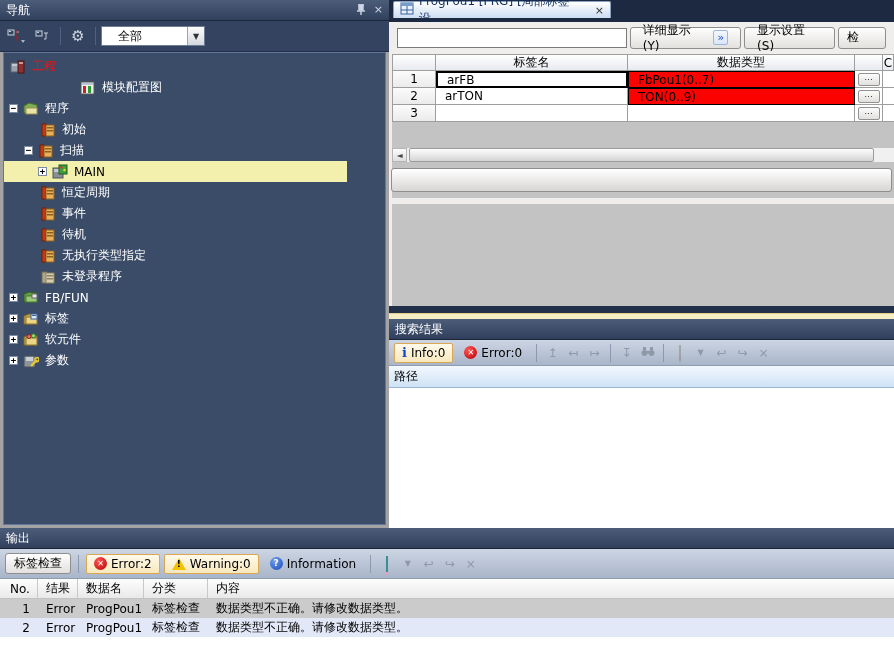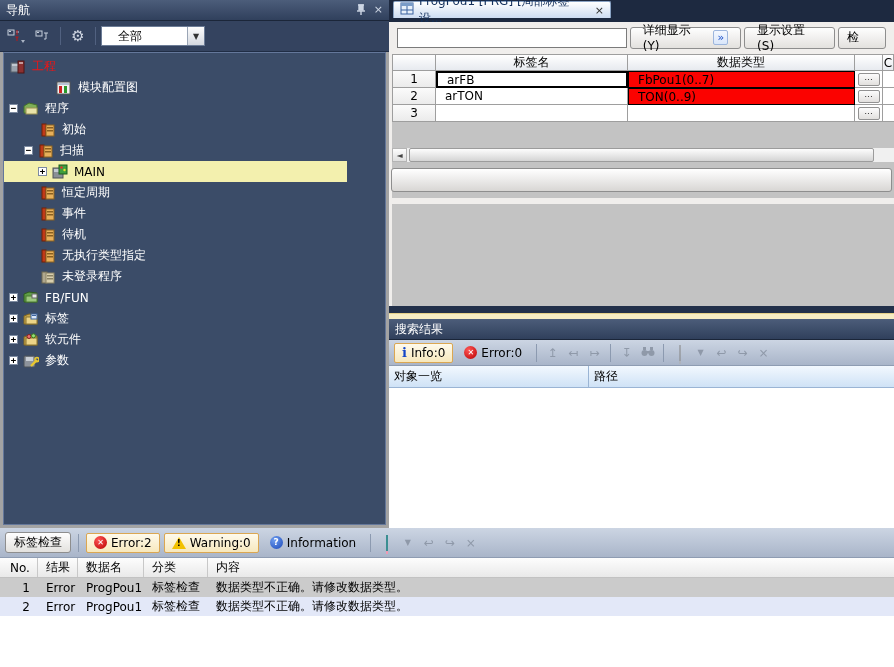--- a/index.html
+++ b/index.html
@@ -22,21 +22,21 @@
   .ndrop { width:104px; height:20px; background:#fff; border:1px solid #6c7c96; display:flex; align-items:center; }
   .ndrop .val { flex:1; padding-left:16px; color:#000; }
   .ndrop .darr { width:17px; height:18px; background:linear-gradient(#fdfdfd,#d5d9e0); border-left:1px solid #9aa5b5;
     display:flex; align-items:center; justify-content:center; font-size:8px; color:#333; }
   #nav-tree { position:absolute; left:3px; right:3px; top:52px; bottom:3px;
     background:#3b4c68; border:1px solid #64779a; padding-top:3px; }
   .trow { height:21px; display:flex; align-items:center; color:#fff; white-space:nowrap; }
   .trow.red { color:#f01414; }
   .trow.sel { background:#f3f0ae; color:#000; margin-right:38px; }
   .ind0 { padding-left:6px; } .ind1 { padding-left:5px; } .ind2 { padding-left:20px; }
-  .ind2b { padding-left:52px; } .ind3 { padding-left:34px; }
+  .ind2b { padding-left:76px; } .ind3 { padding-left:34px; }
   .exp { width:9px; height:9px; background:#fff; border:1px solid #7d8ba1; color:#000;
     font:bold 9px/7px "DejaVu Sans Mono",monospace; text-align:center; margin-right:5px; flex:none; }
   .expgap { width:16px; flex:none; }
   .ticn { width:16px; height:16px; margin-right:6px; flex:none; }
   .tlabel { padding-right:6px; }
 
   
   #tabbar { left:389px; top:0; width:505px; height:22px; background:#1d2940; }
   #tab { position:absolute; left:4px; top:1px; height:17px; width:218px;
     background:linear-gradient(#ffffff,#cddcf2); border:1px solid #8aa3c4; border-bottom:none;
@@ -426,27 +426,29 @@
         </svg>
     </span>
     <span class="lsep"></span>
     <span class="gicon" style="opacity:.55;"><span class="swatch" style="background:#c8c8c8;border-color:#8a8a8a;box-shadow:0 3px 0 #b0b0b0;"></span></span>
     <span class="gicon" style="font-size:8px;">▼</span>
     <span class="gicon">↩</span>
     <span class="gicon">↪</span>
     <span class="gicon">⨯</span>
   </div>
   <div class="srch-head">
-    <span class="c1">对象一览</span>
     <span class="c2">路径</span>
   </div>
   <div style="height:140px;background:#fff;"></div>
 </div>
 
 <div id="output" class="abs">
+  <div class="panel-title">
+    <span>输出</span>
+  </div>
   <div class="ltoolbar" style="height:30px;">
     <span class="btn" style="height:21px;padding:0 8px;">
       <span>标签检查</span>
     </span>
     <span class="lsep"></span>
     <span class="toggle-on">
       <span class="ico-err">✕</span>
       <span>Error:2</span>
     </span>
     <span class="toggle-on">

